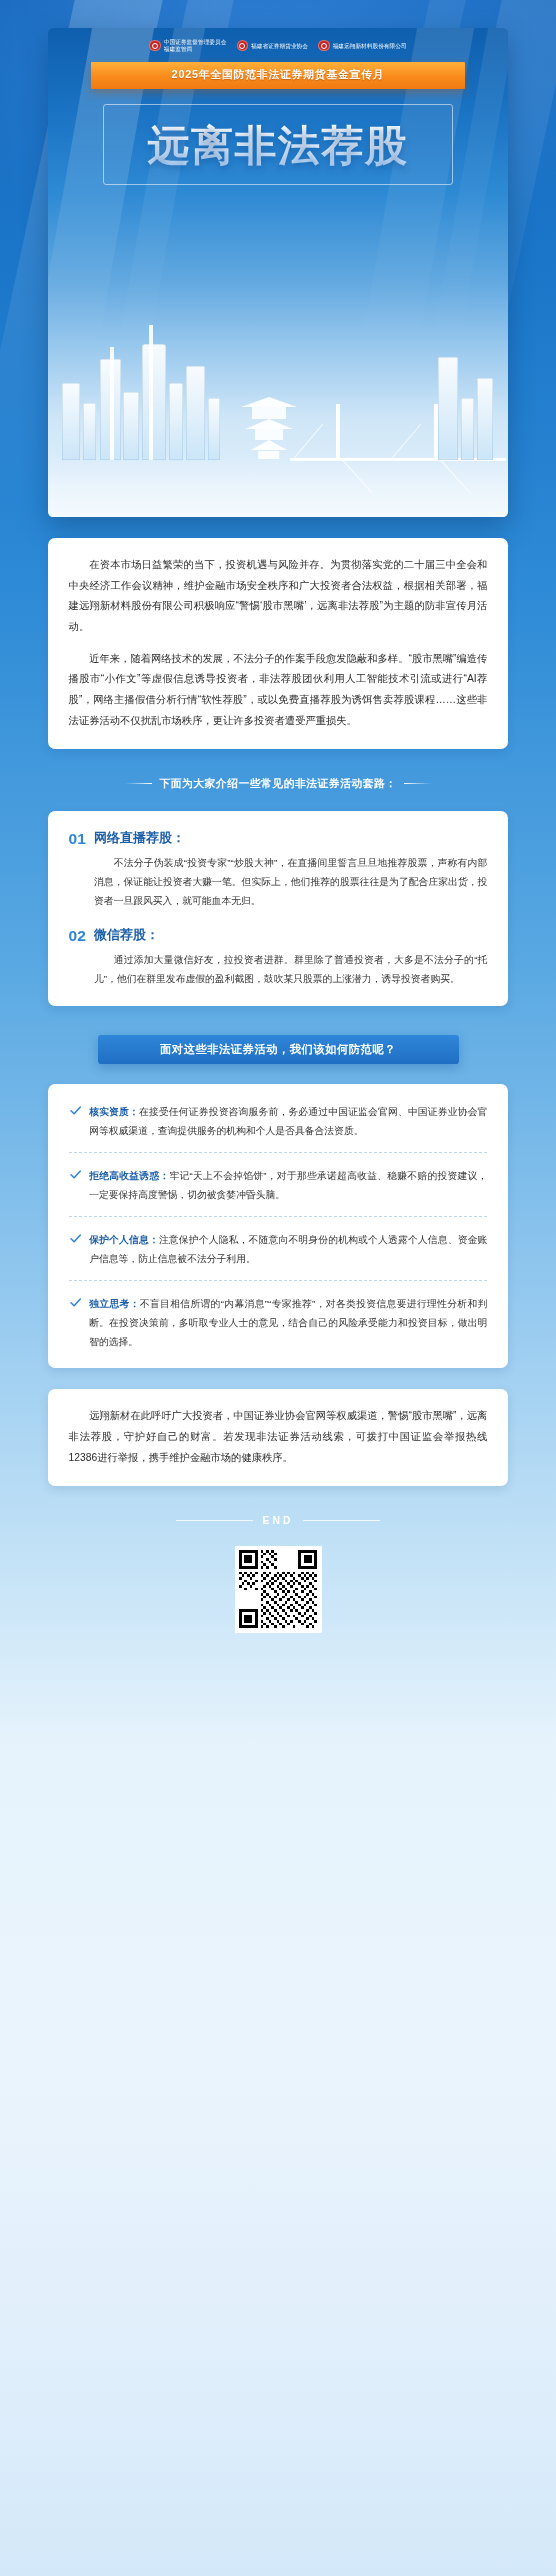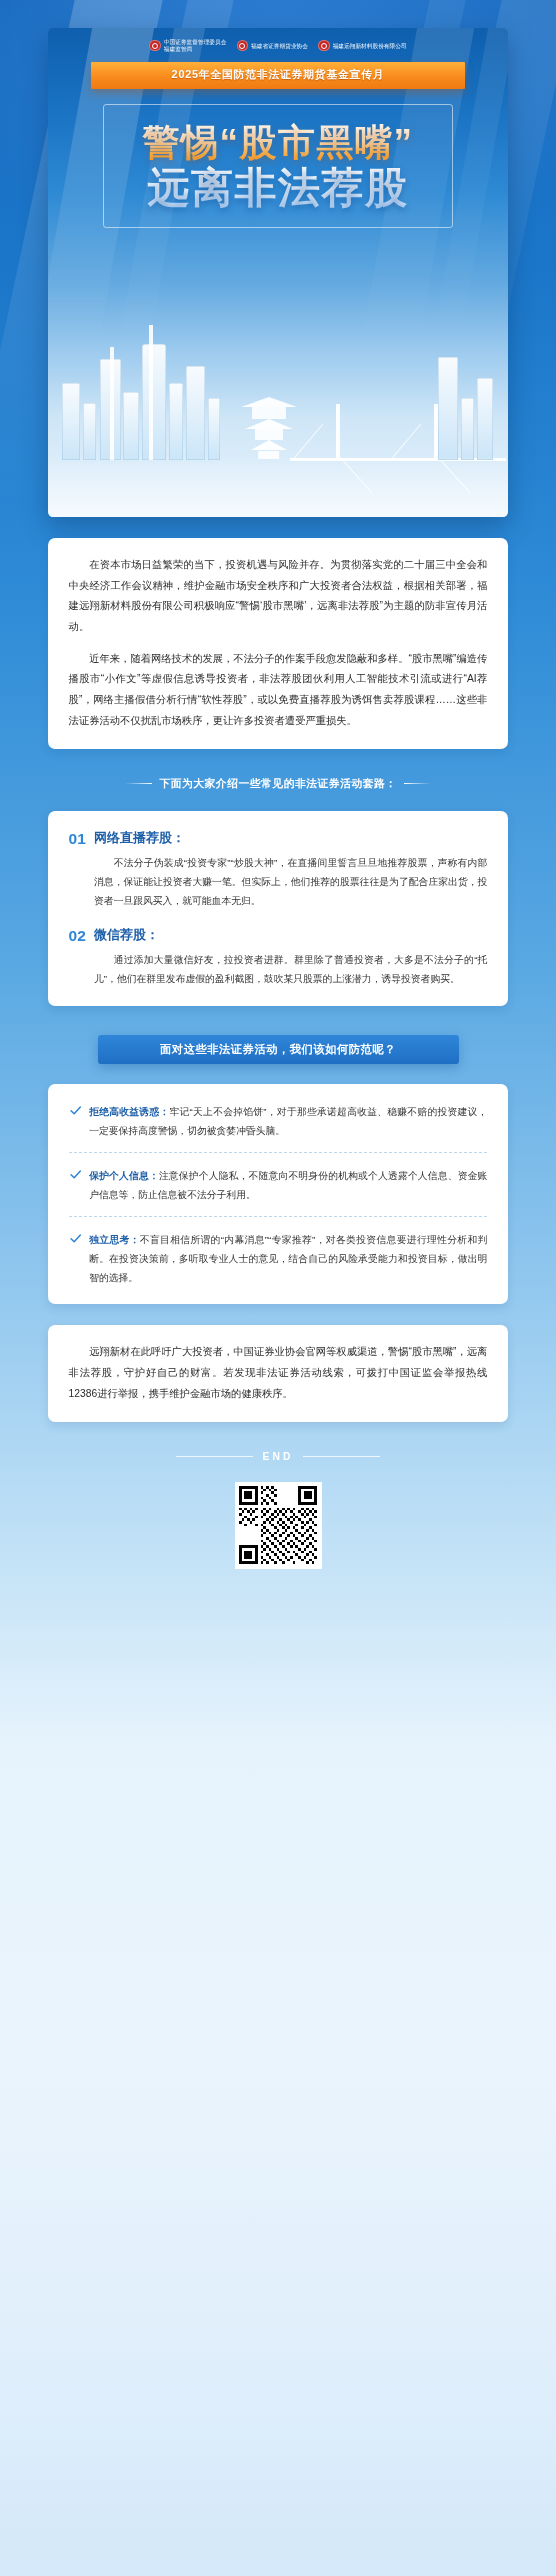--- a/index.html
+++ b/index.html
@@ -431,21 +431,20 @@
     </div>
 
     <div class="ribbon-wrap">
       <div class="ribbon">
         <span>2025年全国防范非法证券期货基金宣传月</span>
       </div>
     </div>
 
     <div class="headline">
       <div class="h-frame"></div>
-      <div class="h1">警惕“股市黑嘴”</div>
       <div class="h2">远离非法荐股</div>
     </div>
 
     <div class="city">
       <div class="bldg" style="left:14.4px;  width:17.5px; height:77px;"></div>
       <div class="bldg" style="left:35px;  width:13.4px; height:57px;"></div>
       <div class="bldg" style="left:52px; width:20.6px; height:101px;"></div>
       <div class="bldg" style="left:75px; width:15.5px; height:68px;"></div>
       <div class="bldg" style="left:94px; width:24px; height:116px; border-radius:3.1px 3.1px 0 0;"></div>
       <div class="bldg" style="left:121px; width:14.4px; height:77px;"></div>
@@ -508,20 +507,30 @@
           <div class="item-text">通过添加大量微信好友，拉投资者进群。群里除了普通投资者，大多是不法分子的“托儿”，他们在群里发布虚假的盈利截图，鼓吹某只股票的上涨潜力，诱导投资者购买。</div>
         </div>
       </div>
     </div>
 
     <div class="banner">
       <span>面对这些非法证券活动，我们该如何防范呢？</span>
     </div>
 
     <div class="card">
+      <div class="check-item">
+        <span class="check-icon">
+          <svg width="13.4" height="13.4" viewBox="0 0 26 26">
+              <path d="M4 13 L10 19 L22 6" fill="none" stroke="#2f86d8" stroke-width="3" stroke-linecap="round" stroke-linejoin="round"></path>
+            </svg>
+        </span>
+        <div class="check-text">
+          <b>核实资质：</b><span>在接受任何证券投资咨询服务前，务必通过中国证监会官网、中国证券业协会官网等权威渠道，查询提供服务的机构和个人是否具备合法资质。</span>
+        </div>
+      </div>
       <div class="check-item">
         <span class="check-icon">
           <svg width="13.4" height="13.4" viewBox="0 0 26 26">
               <path d="M4 13 L10 19 L22 6" fill="none" stroke="#2f86d8" stroke-width="3" stroke-linecap="round" stroke-linejoin="round"></path>
             </svg>
         </span>
         <div class="check-text">
           <b>拒绝高收益诱惑：</b><span>牢记“天上不会掉馅饼”，对于那些承诺超高收益、稳赚不赔的投资建议，一定要保持高度警惕，切勿被贪婪冲昏头脑。</span>
         </div>
       </div>

